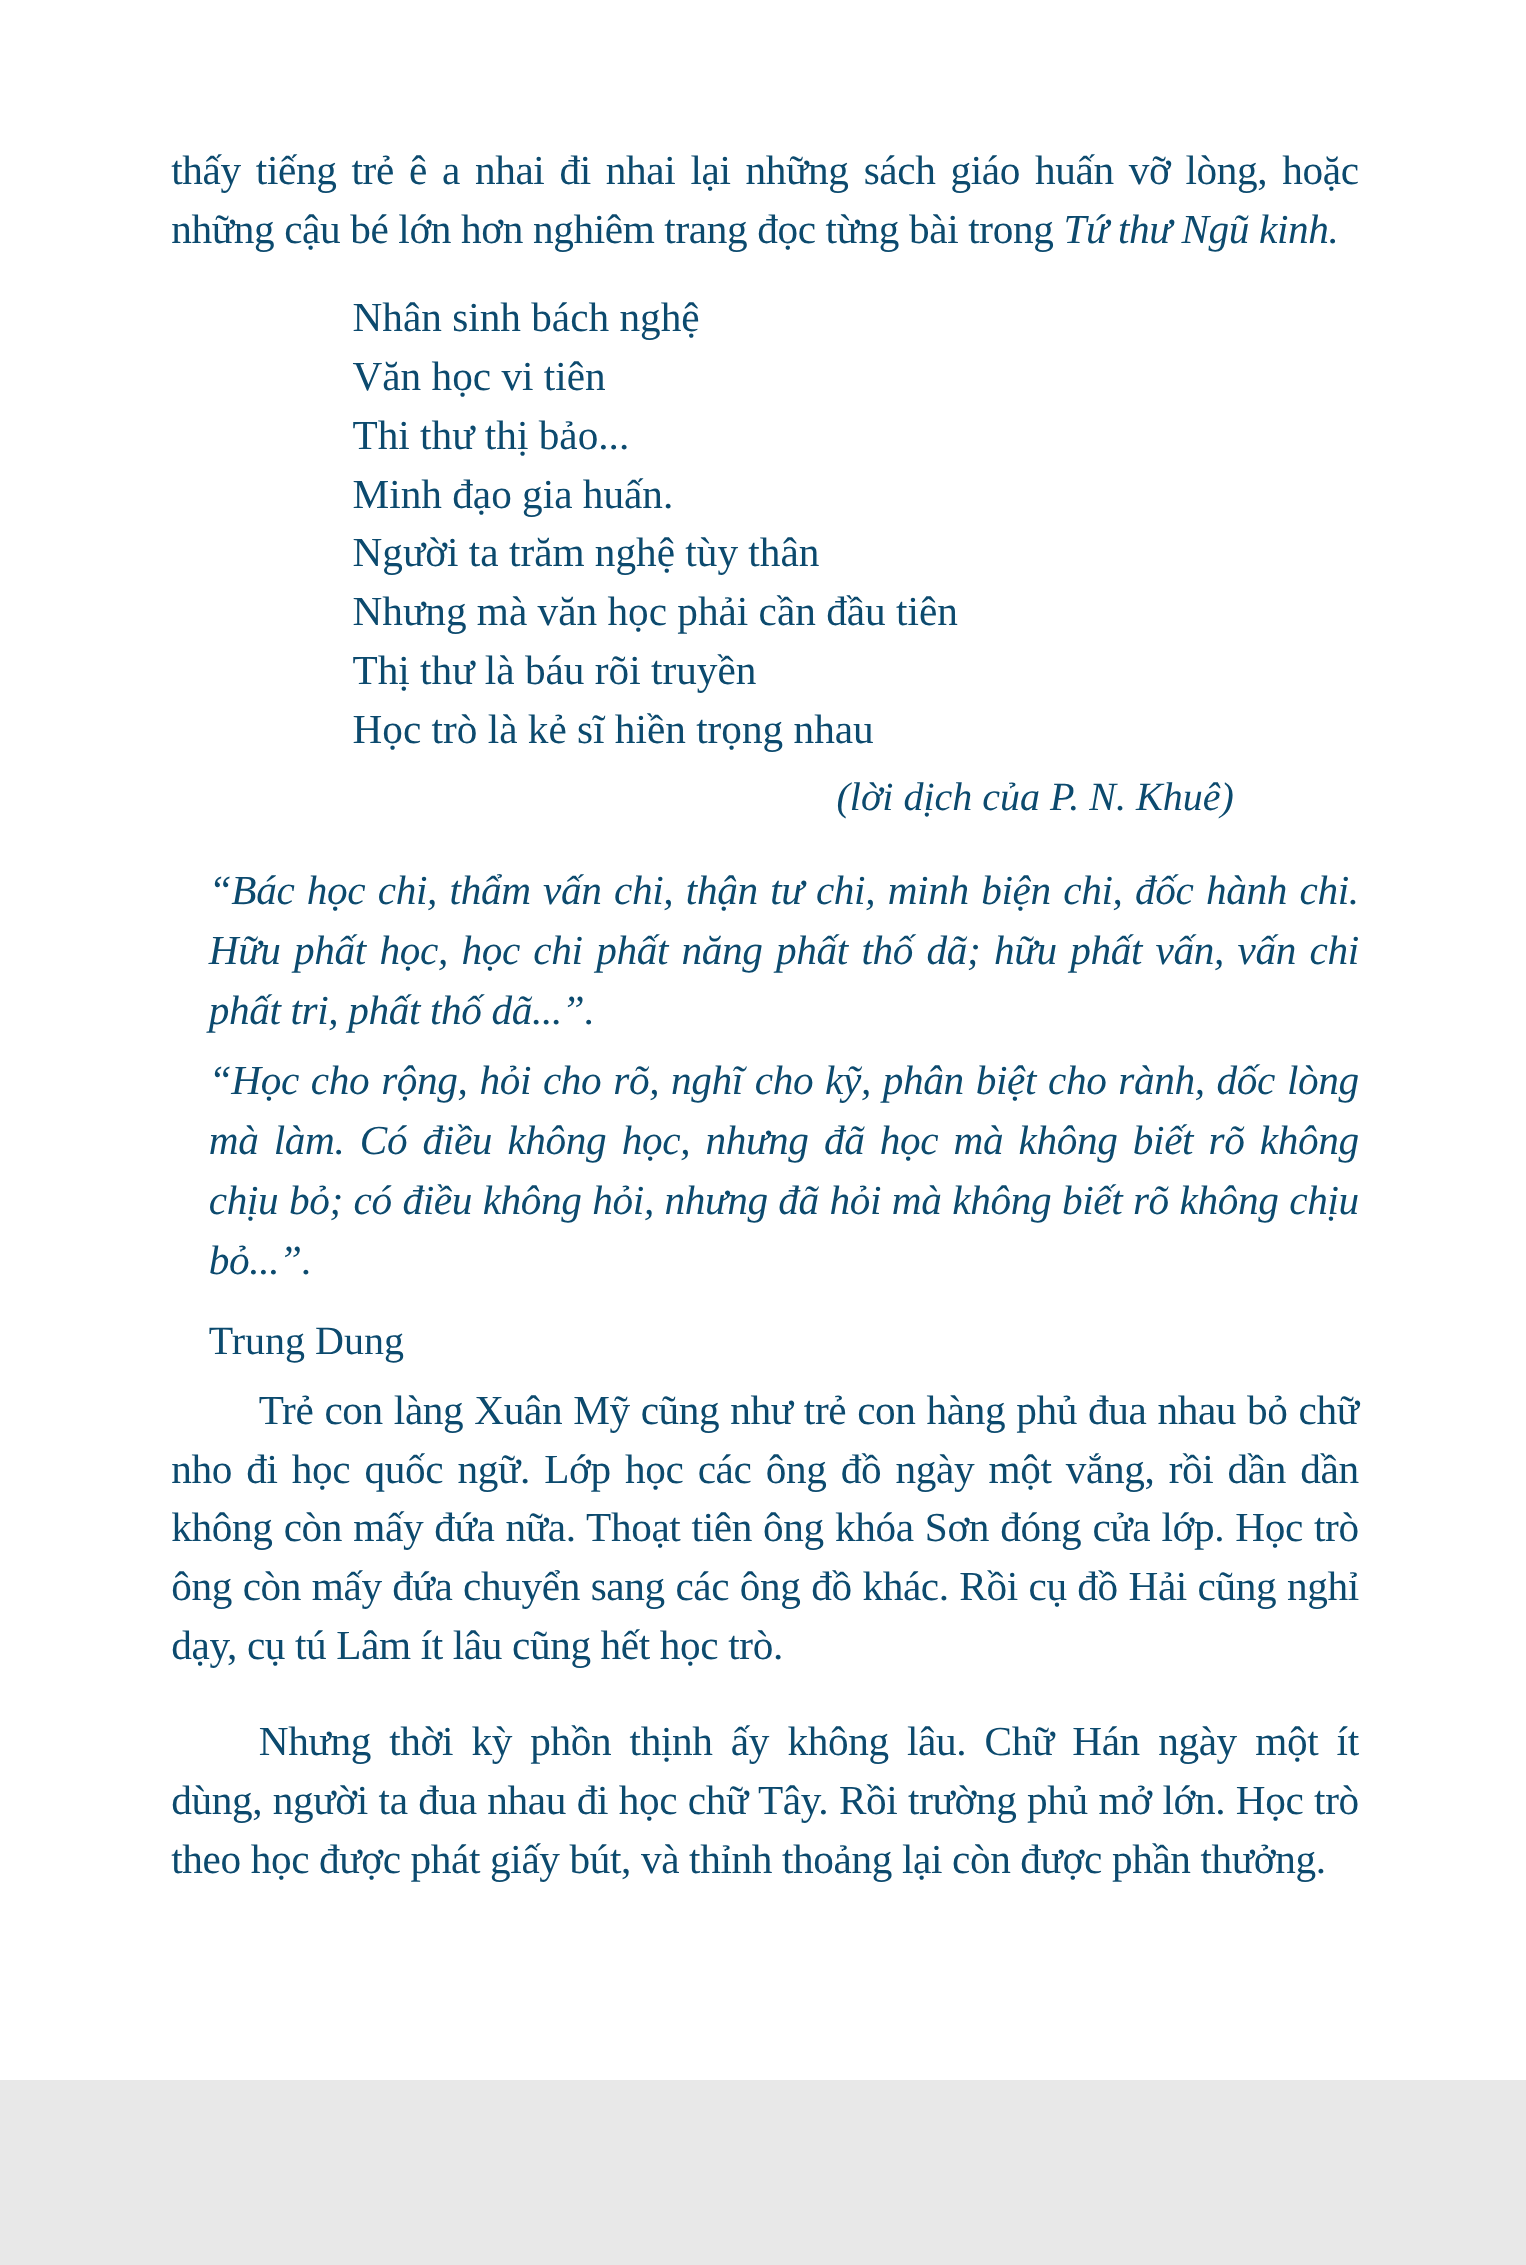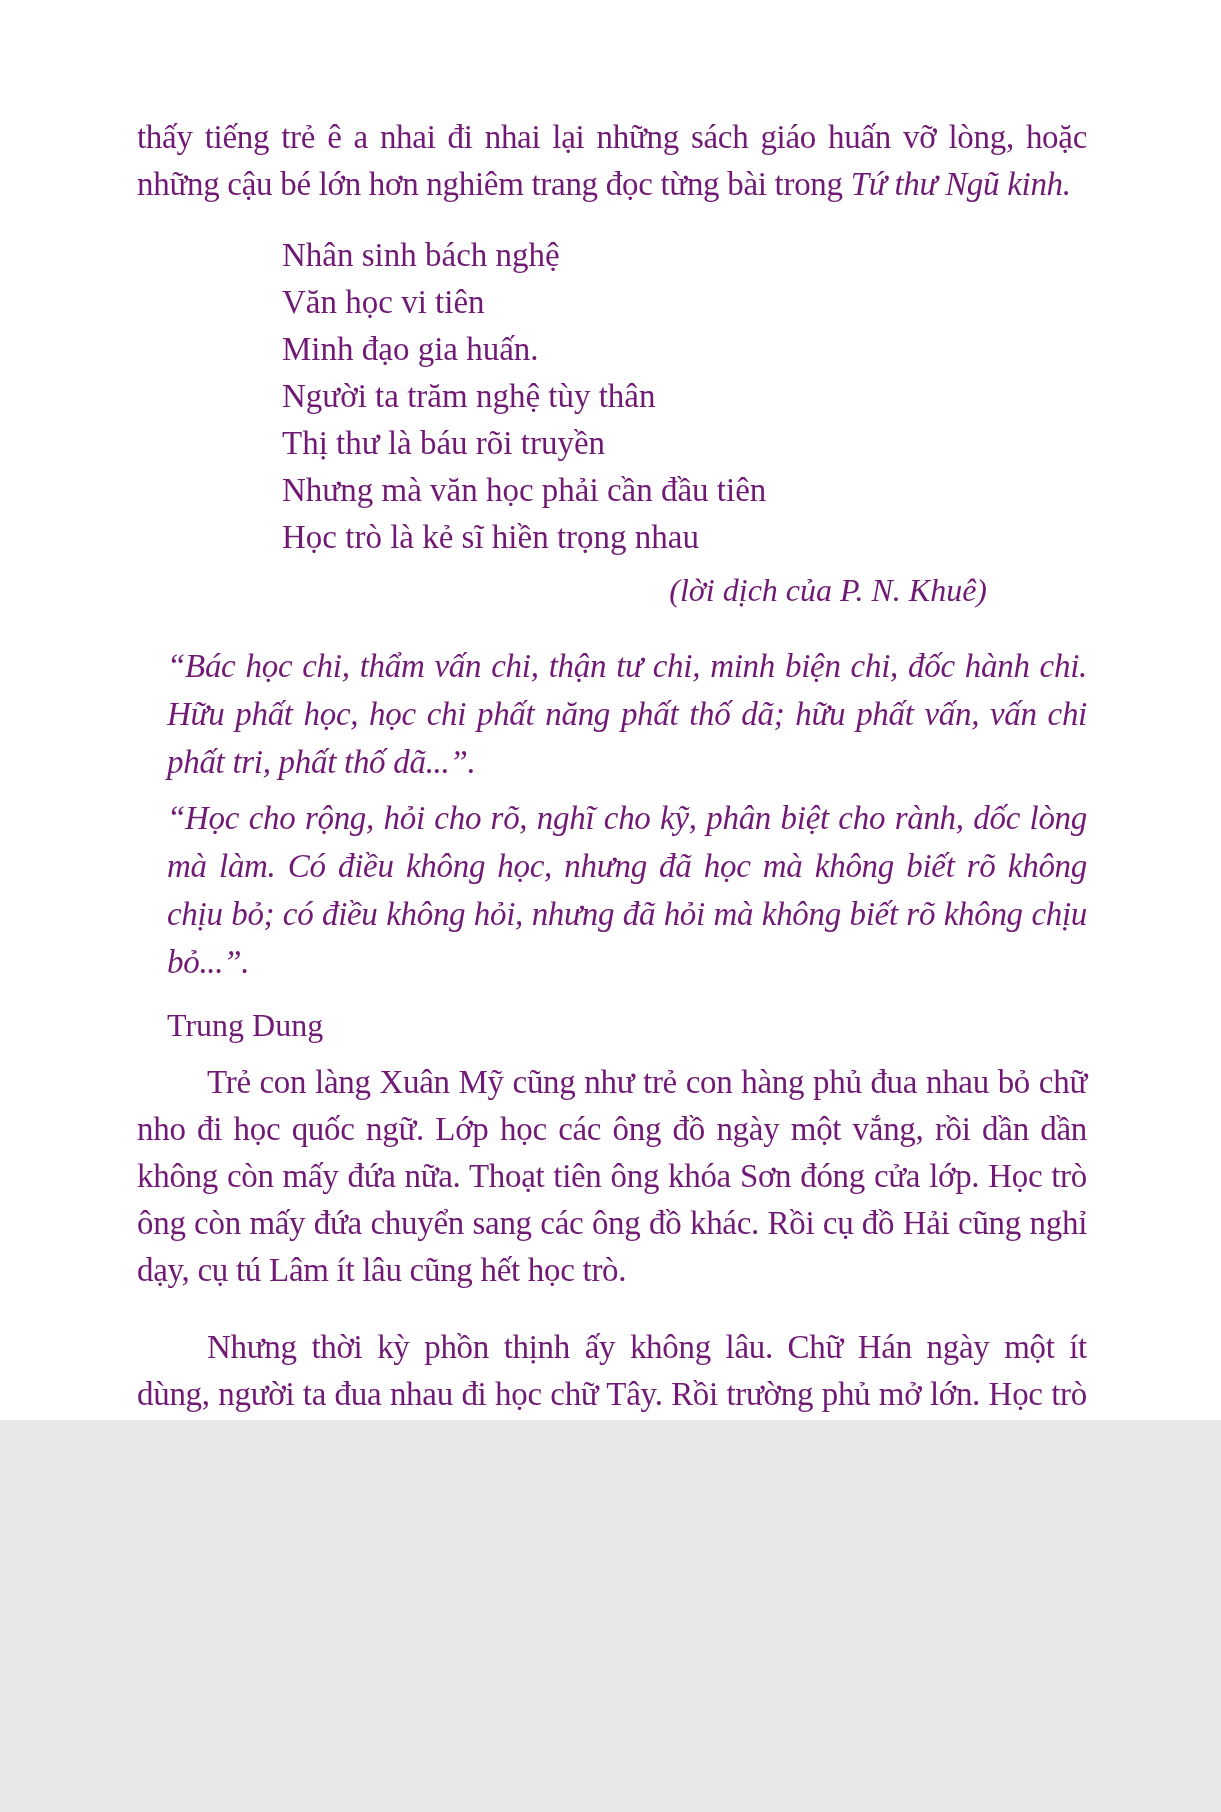--- a/index.html
+++ b/index.html
@@ -1,23 +1,23 @@
 <!DOCTYPE html>
 <html><head>
 <meta charset="utf-8">
 <style>
   * { margin: 0; padding: 0; box-sizing: border-box; }
   html, body { background: #e8e8e8; }
   .page {
     position: relative;
     width: 1221px;
-    height: 1420px;
+    height: 1664px;
     margin: 0 auto;
     background: #ffffff;
-    color: #701a75;
+    color: #0c4a6e;
     font-family: "Liberation Serif", "DejaVu Serif", serif;
     overflow: hidden;
   }
   .content {
     position: absolute;
     left: 137px;
     top: 114px;
     width: 950px;
   }
   .lead-paragraph {
@@ -91,24 +91,25 @@
 <div class="page">
   <div class="content">
 
     <p class="lead-paragraph">
       <span>thấy tiếng trẻ ê a nhai đi nhai lại những sách giáo huấn vỡ lòng, hoặc những cậu bé lớn hơn nghiêm trang đọc từng bài trong </span><span class="italic-run">Tứ thư Ngũ kinh.</span>
     </p>
 
     <div class="poem">
       <div class="poem-line">Nhân sinh bách nghệ</div>
       <div class="poem-line">Văn học vi tiên</div>
+      <div class="poem-line">Thi thư thị bảo...</div>
       <div class="poem-line">Minh đạo gia huấn.</div>
       <div class="poem-line">Người ta trăm nghệ tùy thân</div>
+      <div class="poem-line">Nhưng mà văn học phải cần đầu tiên</div>
       <div class="poem-line">Thị thư là báu rõi truyền</div>
-      <div class="poem-line">Nhưng mà văn học phải cần đầu tiên</div>
       <div class="poem-line">Học trò là kẻ sĩ hiền trọng nhau</div>
     </div>
 
     <div class="poem-attribution">(lời dịch của P. N. Khuê)</div>
 
     <p class="quote-block">“Bác học chi, thẩm vấn chi, thận tư chi, minh biện chi, đốc hành chi. Hữu phất học, học chi phất năng phất thố dã; hữu phất vấn, vấn chi phất tri, phất thố dã...”.</p>
 
     <p class="quote-block">“Học cho rộng, hỏi cho rõ, nghĩ cho kỹ, phân biệt cho rành, dốc lòng mà làm. Có điều không học, nhưng đã học mà không biết rõ không chịu bỏ; có điều không hỏi, nhưng đã hỏi mà không biết rõ không chịu bỏ...”.</p>
 
     <div class="quote-source">Trung Dung</div>

